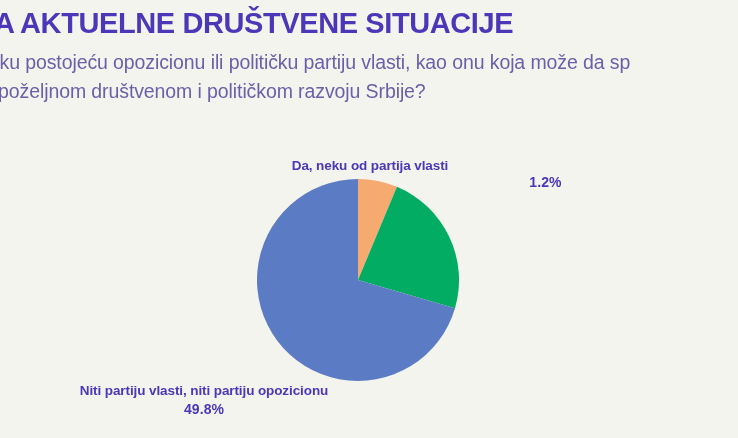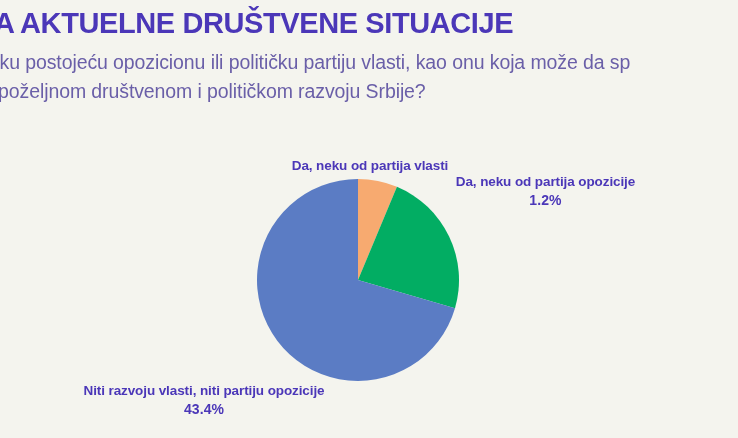--- a/index.html
+++ b/index.html
@@ -140,23 +140,22 @@
             <path d="M 101 101 L 197.990 129.178 A 101 101 0 1 1 101.000 0.000 Z" fill="#5b7cc4"></path>
           </g>
       </svg>
     </div>
 
     <div class="slice-label label-vlasti">
       <span>Da, neku od partija vlasti</span>
     </div>
 
     <div class="slice-label label-opozicije">
-      <span>Da, neku od partija opozicije</span>
       <span class="pct">1.2%</span>
     </div>
 
     <div class="slice-label label-niti">
-      <span>Niti razvoju vlasti, niti partiju opozicije</span>
-      <span class="pct">43.4%</span>
+      <span>Niti partiju vlasti, niti partiju opozicionu</span>
+      <span class="pct">49.8%</span>
     </div>
 
   </div>
 </div>
 
 </body></html>

